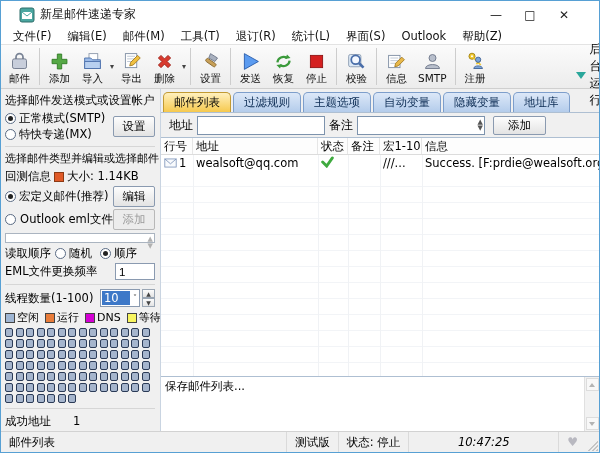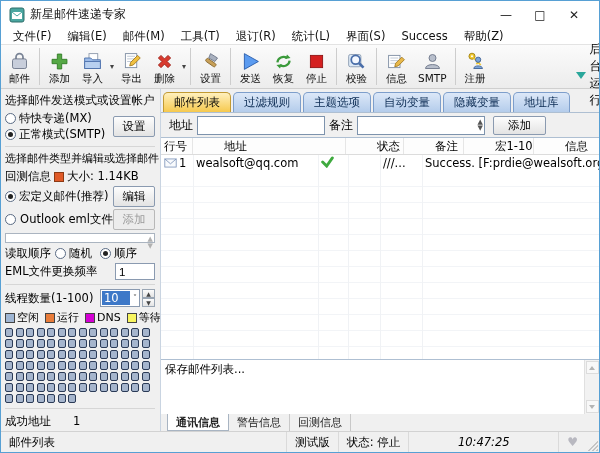--- a/index.html
+++ b/index.html
@@ -1,21 +1,21 @@
 <!DOCTYPE html>
 <html><head>
 <meta charset="utf-8">
 <style>
   * { box-sizing: border-box; margin: 0; padding: 0; }
   html,body { width:600px; height:453px; }
   body { font-family:"DejaVu Sans","Liberation Sans",sans-serif; font-size:12px; color:#000; background:#fff; }
   .window { width:600px; height:453px; border:1px solid #57a0d4; display:flex; flex-direction:column; background:#f0f0f0; overflow:hidden; }
 
   
-  .titlebar { height:27px; background:#fff; display:flex; align-items:center; padding:0 8px; flex:0 0 auto; }
+  .titlebar { height:27px; background:#fff; display:flex; align-items:center; padding:0 18px; flex:0 0 auto; }
   .app-icon { width:16px; height:16px; margin-right:5px; }
   .title-text { flex:1; font-size:12px; color:#111; }
   .win-btn { width:34px; height:22px; display:flex; align-items:center; justify-content:center; font-size:12px; color:#222; cursor:default; }
 
   
   .menubar { height:17px; background:#fff; display:flex; align-items:center; padding:0 4px; border-bottom:1px solid #e3e3e3; flex:0 0 auto; }
   .menu-item { padding:0 8px; font-size:11.5px; color:#111; white-space:nowrap; }
 
   
   .toolbar { height:44px; background:linear-gradient(#fbfbfb,#ececec); border-bottom:1px solid #cfcfcf; display:flex; align-items:stretch; padding:1px 2px; flex:0 0 auto; }
@@ -120,21 +120,21 @@
   </div>
 
   <div class="menubar">
     <span class="menu-item">文件(F)</span>
     <span class="menu-item">编辑(E)</span>
     <span class="menu-item">邮件(M)</span>
     <span class="menu-item">工具(T)</span>
     <span class="menu-item">退订(R)</span>
     <span class="menu-item">统计(L)</span>
     <span class="menu-item">界面(S)</span>
-    <span class="menu-item">Success</span>
+    <span class="menu-item">Outlook</span>
     <span class="menu-item">帮助(Z)</span>
   </div>
 
   <div class="toolbar">
     <div class="tb-btn">
       <svg class="ticon" viewBox="0 0 24 24">
           <path d="M8 9V7a4 4 0 0 1 8 0v2" fill="none" stroke="#7a8496" stroke-width="2"></path>
           <rect x="4" y="9" width="16" height="11" rx="2" fill="#c8cedb" stroke="#6a7487"></rect>
         </svg>
       <span class="tlabel">邮件</span>
@@ -238,26 +238,26 @@
     </div>
   </div>
 
   <div class="content">
 
     <div class="sidebar">
       <div class="sb-title">选择邮件发送模式或设置帐户</div>
       <div style="display:flex;">
         <div style="flex:1;">
           <div class="sb-row">
+            <span class="radio sel"></span>
+            <span>正常模式(SMTP)</span>
+          </div>
+          <div class="sb-row">
             <span class="radio"></span>
             <span>特快专递(MX)</span>
-          </div>
-          <div class="sb-row">
-            <span class="radio sel"></span>
-            <span>正常模式(SMTP)</span>
           </div>
         </div>
         <div style="display:flex;align-items:center;">
           <button class="sb-btn">设置</button>
         </div>
       </div>
       <div class="sb-sep"></div>
       <div class="sb-title" style="font-size:11px;">选择邮件类型并编辑或选择邮件</div>
       <div class="sb-row">
         <span>回测信息</span>
@@ -434,21 +434,21 @@
         </span>
         <button class="add-btn">添加</button>
       </div>
       <div class="table-area">
         <div class="tbody-blank"></div>
         <div class="colline" style="left:32px;"></div>
         <div class="colline" style="left:157px;"></div>
         <div class="colline" style="left:187px;"></div>
         <div class="colline" style="left:219px;"></div>
         <div class="colline" style="left:261px;"></div>
-        <div class="thead" style="position:relative;gap:28px;">
+        <div class="thead" style="position:relative;">
           <span class="th c0">行号</span>
           <span class="th c1">地址</span>
           <span class="th c2">状态</span>
           <span class="th c3">备注</span>
           <span class="th c4">宏1-10</span>
           <span class="th c5" style="border-right:none;">信息</span>
         </div>
         <div class="trow" style="position:relative;">
           <span class="td c0 rowicon">
             <svg width="13" height="10" viewBox="0 0 16 12">
@@ -474,25 +474,20 @@
         </div>
         <div class="log-scroll">
           <span class="sarrow">
               <i class="up"></i>
             </span>
           <span class="sarrow">
               <i class="dn"></i>
             </span>
         </div>
       </div>
-      <div class="btabs">
-        <span class="btab active">通讯信息</span>
-        <span class="btab">警告信息</span>
-        <span class="btab">回测信息</span>
-      </div>
     </div>
   </div>
 
   <div class="statusbar">
     <span class="sb-cell sb-left">邮件列表</span>
     <span class="sb-cell">测试版</span>
     <span class="sb-cell">状态: 停止</span>
     <span class="sb-cell sb-time">10:47:25</span>
     <span class="heart">♥</span>
     <span class="grip"></span>

